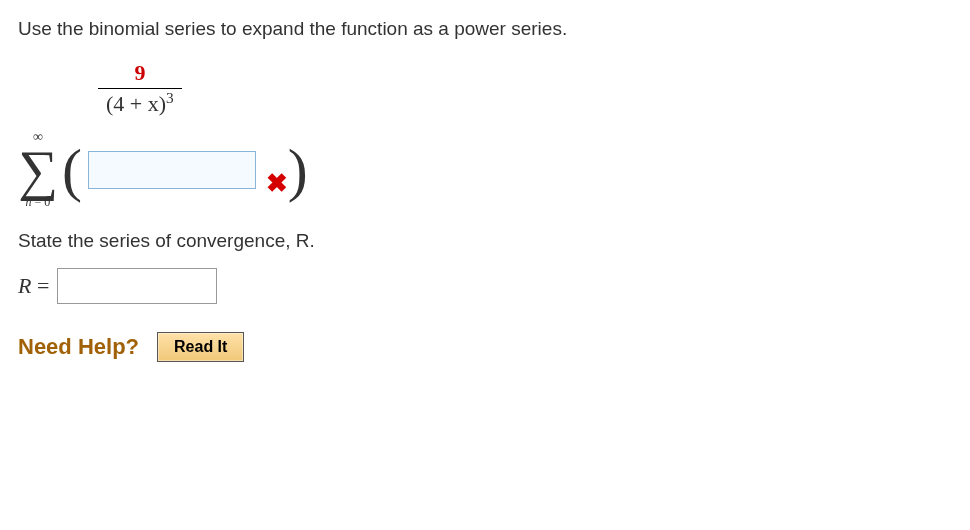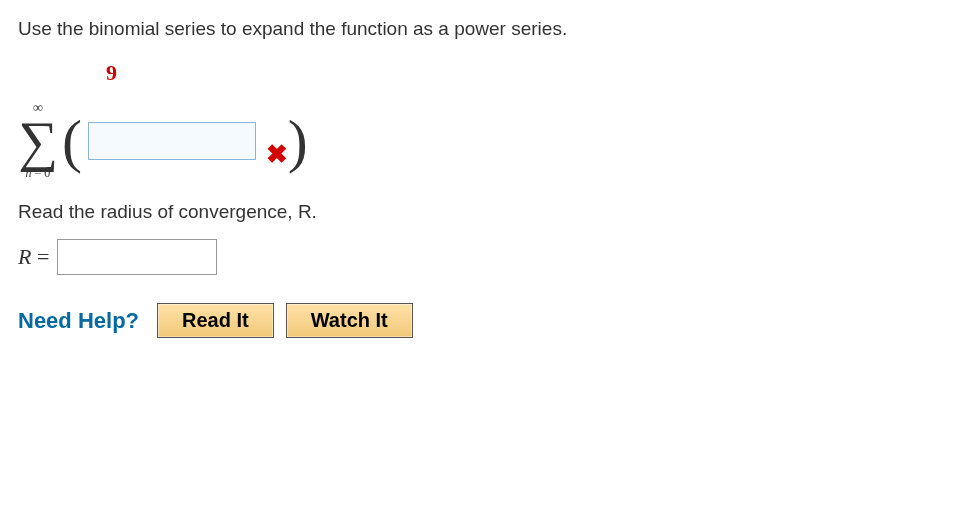--- a/index.html
+++ b/index.html
@@ -119,68 +119,70 @@
     font-size: 18px;
     padding: 2px 6px;
     box-sizing: border-box;
   }
   .help-row {
     display: flex;
     align-items: center;
     gap: 12px;
   }
   .need-help {
-    color: #0369a1;
+    color: #a16207;
     font-weight: bold;
     font-size: 22px;
     margin-right: 6px;
   }
   .help-btn {
     font-family: Arial, sans-serif;
-    font-size: 20px;
+    font-size: 16px;
     font-weight: bold;
     color: #000;
     background: linear-gradient(#ffe1a8, #f0c878);
     border: 1px solid #555;
-    padding: 5px 24px;
+    padding: 5px 16px;
     cursor: pointer;
     box-shadow: inset 0 0 0 1px rgba(255,255,255,0.4);
   }
 </style>
 </head>
 <body>
 
 <div class="prompt">Use the binomial series to expand the function as a power series.</div>
 
 <div class="fraction-wrap">
   <span class="fraction">
     <span class="num">9</span>
+    <span class="den">
+      <span>(4 + x)</span><span class="sup">3</span>
+    </span>
   </span>
 </div>
 
 <div class="summation-row">
   <span class="sigma-block">
     <span class="sigma-top">∞</span>
     <span class="sigma-sym">∑</span>
     <span class="sigma-bot">
       <span>n</span><span class="eq"> = </span><span class="eq">0</span>
     </span>
   </span>
   <span class="paren">(</span>
   <input type="text" class="answer-input" value="" style="">
   <span class="mark">✖</span>
   <span class="paren">)</span>
 </div>
 
-<div class="second-prompt">Read the radius of convergence, R.</div>
+<div class="second-prompt">State the series of convergence, R.</div>
 
 <div class="radius-row">
   <span class="r-label">
     <span>R</span><span class="eq"> = </span>
   </span>
   <input type="text" class="radius-input" value="" style="">
 </div>
 
 <div class="help-row">
   <span class="need-help">Need Help?</span>
   <button class="help-btn">Read It</button>
-  <button class="help-btn">Watch It</button>
 </div>
 
 </body></html>

